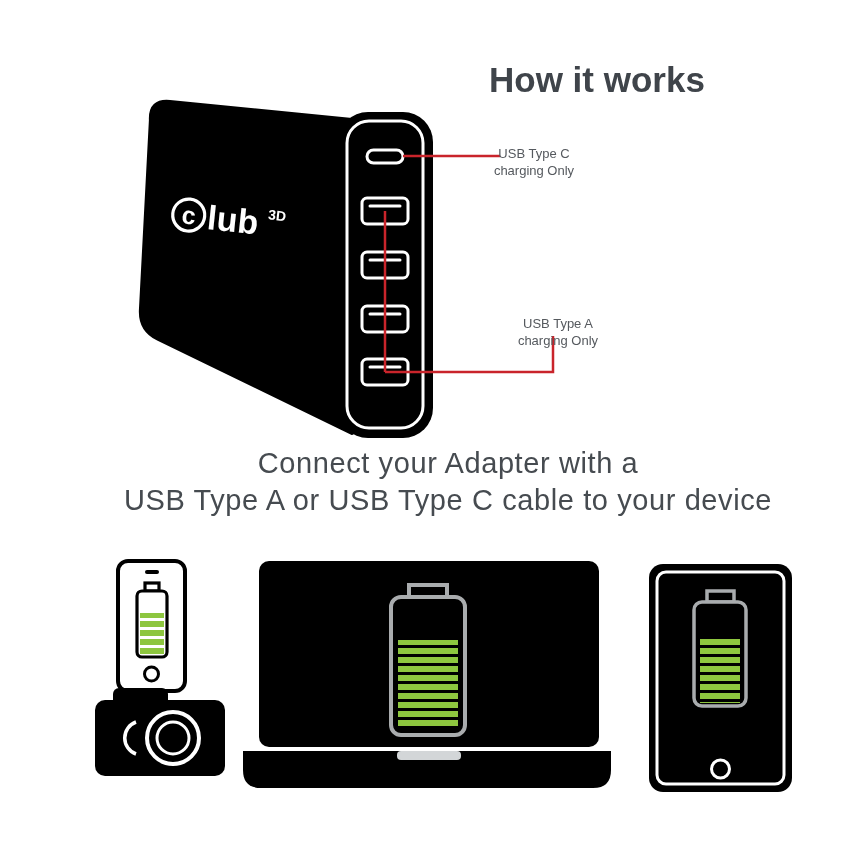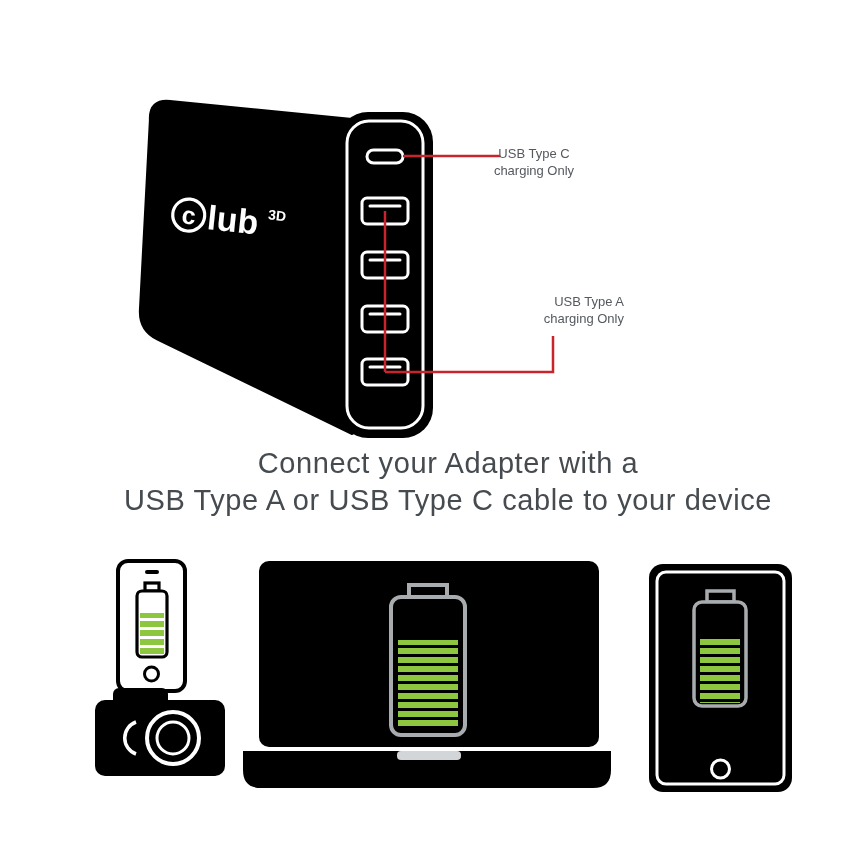--- a/index.html
+++ b/index.html
@@ -21,21 +21,21 @@
     position:absolute;left:489px;top:60px;
     font-size:35px;font-weight:600;letter-spacing:0px;
     color:var(--title-gray,#3f444a);
   }
   .callout{
     position:absolute;width:132px;text-align:center;
     font-size:13px;line-height:17px;
     color:var(--callout-gray,#55595e);
   }
   #callout-usbc{left:468px;top:145px;}
-  #callout-usba{left:492px;top:293px;text-align:right;}
+  #callout-usba{left:492px;top:315px;}
   .caption{
     position:absolute;left:0;top:445px;width:850px;text-align:center;
     font-size:29px;line-height:37px;letter-spacing:0.6px;
     color:var(--caption-gray,#464b50);
     margin-left:23px;
   }
   
   .blk{fill:#000;stroke:none;}
   .side-face{fill:#000;stroke:#000;stroke-width:4;stroke-linejoin:round;}
   .wstroke{fill:none;stroke:#fff;stroke-width:3;}
@@ -130,20 +130,21 @@
       <rect class="tab-inner" x="657" y="572" width="127" height="212" rx="9"></rect>
       <circle class="tab-inner" cx="720.5" cy="769" r="9"></circle>
       <g>
         <rect class="bat-light-outline" x="707" y="591" width="27" height="11" style="stroke-width:3.5"></rect>
         <rect class="bat-light-outline" x="694" y="602" width="52" height="104" rx="8" style="stroke-width:3.5"></rect>
         <rect class="stripefill" x="700" y="636" width="40" height="67"></rect>
       </g>
     </g>
   </svg>
 
+  <div class="title">How it works</div>
 
   <div class="callout" id="callout-usbc">
     <div>USB Type C</div>
     <div>charging Only</div>
   </div>
 
   <div class="callout" id="callout-usba">
     <div>USB Type A</div>
     <div>charging Only</div>
   </div>

